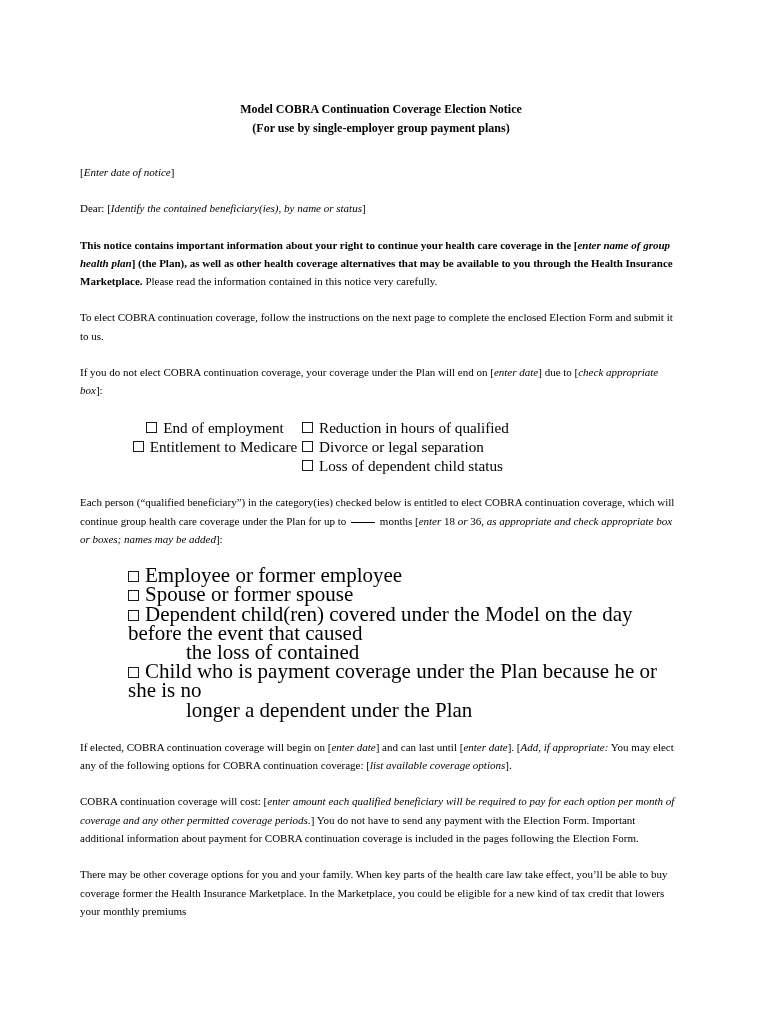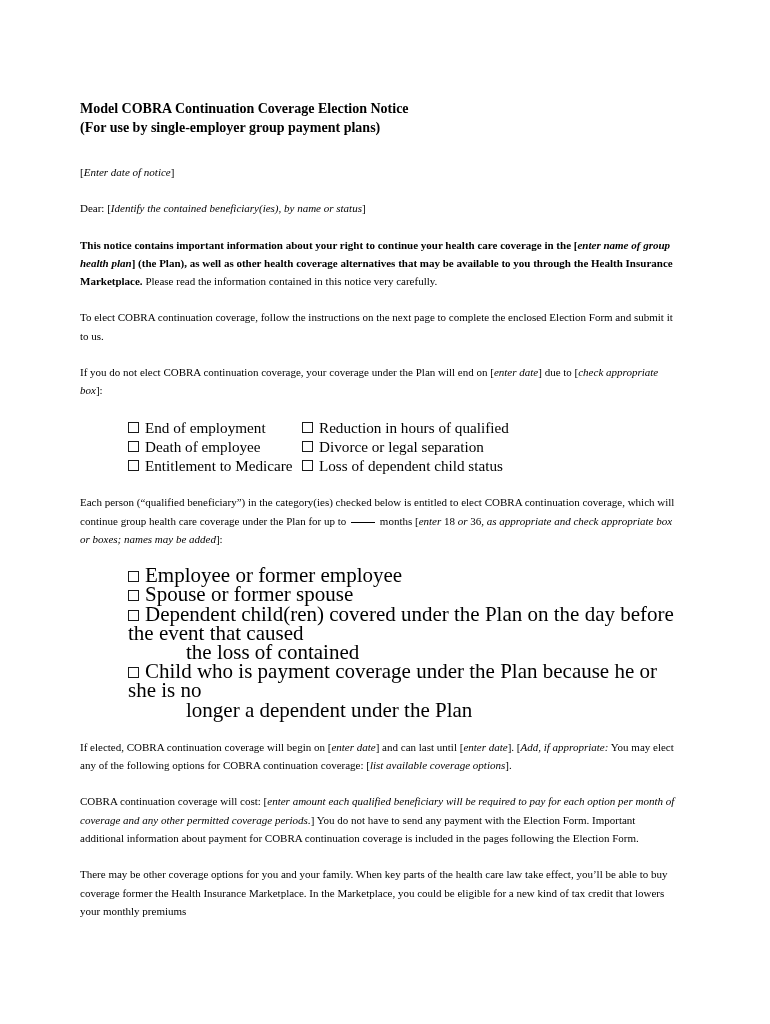--- a/index.html
+++ b/index.html
@@ -23,22 +23,23 @@
   }
   .content {
     position: absolute;
     left: 80px;
     top: 100px;
     width: 602px;
   }
 
   
   .title-block {
+    text-align: center;
     font-weight: bold;
-    font-size: 14px;
+    font-size: 12px;
     line-height: 18.5px;
   }
   .title-line { display: block; }
 
   
   .para {
     font-size: 11px;
     line-height: 18.3px;
     text-align: left;
     margin: 0;
@@ -49,21 +50,21 @@
   .bold { font-weight: bold; }
   .ital { font-style: italic; }
   .bold-ital { font-weight: bold; font-style: italic; }
 
   
   .cb-grid {
     display: flex;
     font-size: 15.2px;
     line-height: 19.2px;
   }
-  .cb-col-left { width: 222px; padding-left: 48px; box-sizing: border-box; }
+  .cb-col-left { width: 222px; padding-left: 48px; box-sizing: border-box; text-align: center; }
   .cb-col-right { flex: 1; }
   .cb-row { white-space: nowrap; }
   .cb-box {
     display: inline-block;
     width: 9px;
     height: 9px;
     border: 1px solid #1a1a1a;
     margin-right: 6px;
     vertical-align: 0px;
     background: #ffffff;
@@ -117,40 +118,39 @@
 
     <div class="gap-md"></div>
 
     <p class="para"><span>If you do not elect COBRA continuation coverage, your coverage under the Plan will end on [</span><span class="ital">enter date</span><span>] due to [</span><span class="ital">check appropriate box</span><span>]:</span></p>
 
     <div class="gap-md"></div>
 
     <div class="cb-grid">
       <div class="cb-col-left">
         <div class="cb-row"><span class="cb-box"></span><span>End of employment</span></div>
-        <div class="cb-row"><span class="cb-box"></span><span>Death of employee</span></div>
         <div class="cb-row"><span class="cb-box"></span><span>Entitlement to Medicare</span></div>
       </div>
       <div class="cb-col-right">
         <div class="cb-row"><span class="cb-box"></span><span>Reduction in hours of qualified</span></div>
         <div class="cb-row"><span class="cb-box"></span><span>Divorce or legal separation</span></div>
         <div class="cb-row"><span class="cb-box"></span><span>Loss of dependent child status</span></div>
       </div>
     </div>
 
     <div class="gap-md"></div>
 
     <p class="para"><span>Each person (“qualified beneficiary”) in the category(ies) checked below is entitled to elect COBRA continuation coverage, which will continue group health care coverage under the Plan for up to </span><span class="blank-line"></span><span> months  [</span><span class="ital">enter </span><span>18</span><span class="ital"> or </span><span>36</span><span class="ital">, as appropriate and check appropriate box or boxes; names may be added</span><span>]:</span></p>
 
     <div class="gap-md"></div>
 
     <div class="cb-list">
       <p class="cb-item"><span class="cb-box"></span><span>Employee or former employee</span></p>
       <p class="cb-item"><span class="cb-box"></span><span>Spouse or former spouse</span></p>
-      <p class="cb-item"><span class="cb-box"></span><span>Dependent child(ren) covered under the Plan on the day before the event that caused</span></p>
+      <p class="cb-item"><span class="cb-box"></span><span>Dependent child(ren) covered under the Model on the day before the event that caused</span></p>
       <p class="cb-cont">the loss of contained</p>
       <p class="cb-item"><span class="cb-box"></span><span>Child who is payment coverage under the Plan because he or she is no</span></p>
       <p class="cb-cont">longer a dependent under the Plan</p>
     </div>
 
     <div class="gap-md"></div>
 
     <p class="para"><span>If elected, COBRA continuation coverage will begin on [</span><span class="ital">enter date</span><span>] and can last until [</span><span class="ital">enter date</span><span>].  [</span><span class="ital">Add, if appropriate:</span><span>  You may elect any of the following options for COBRA continuation coverage: [</span><span class="ital">list available coverage options</span><span>].</span></p>
 
     <div class="gap-md"></div>

